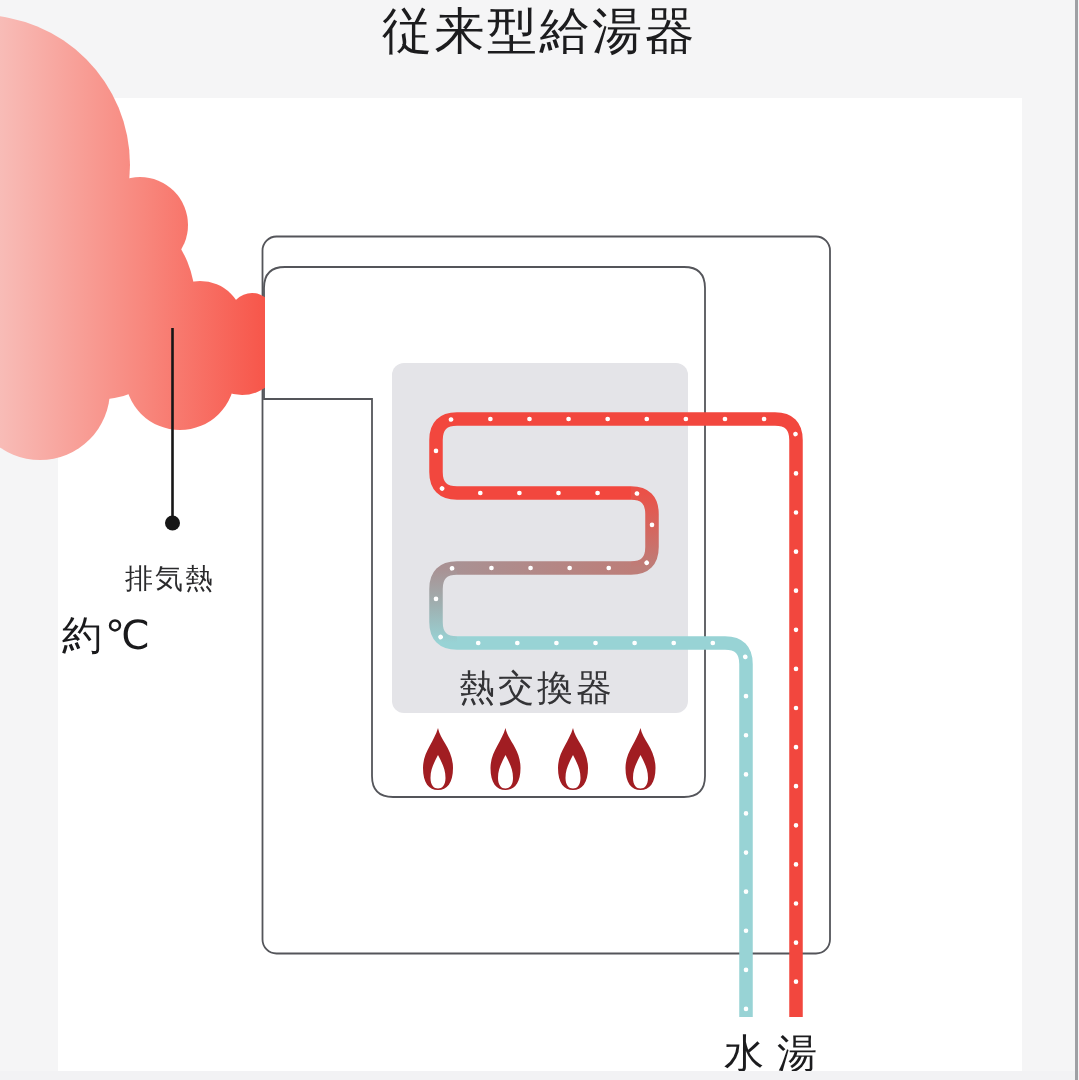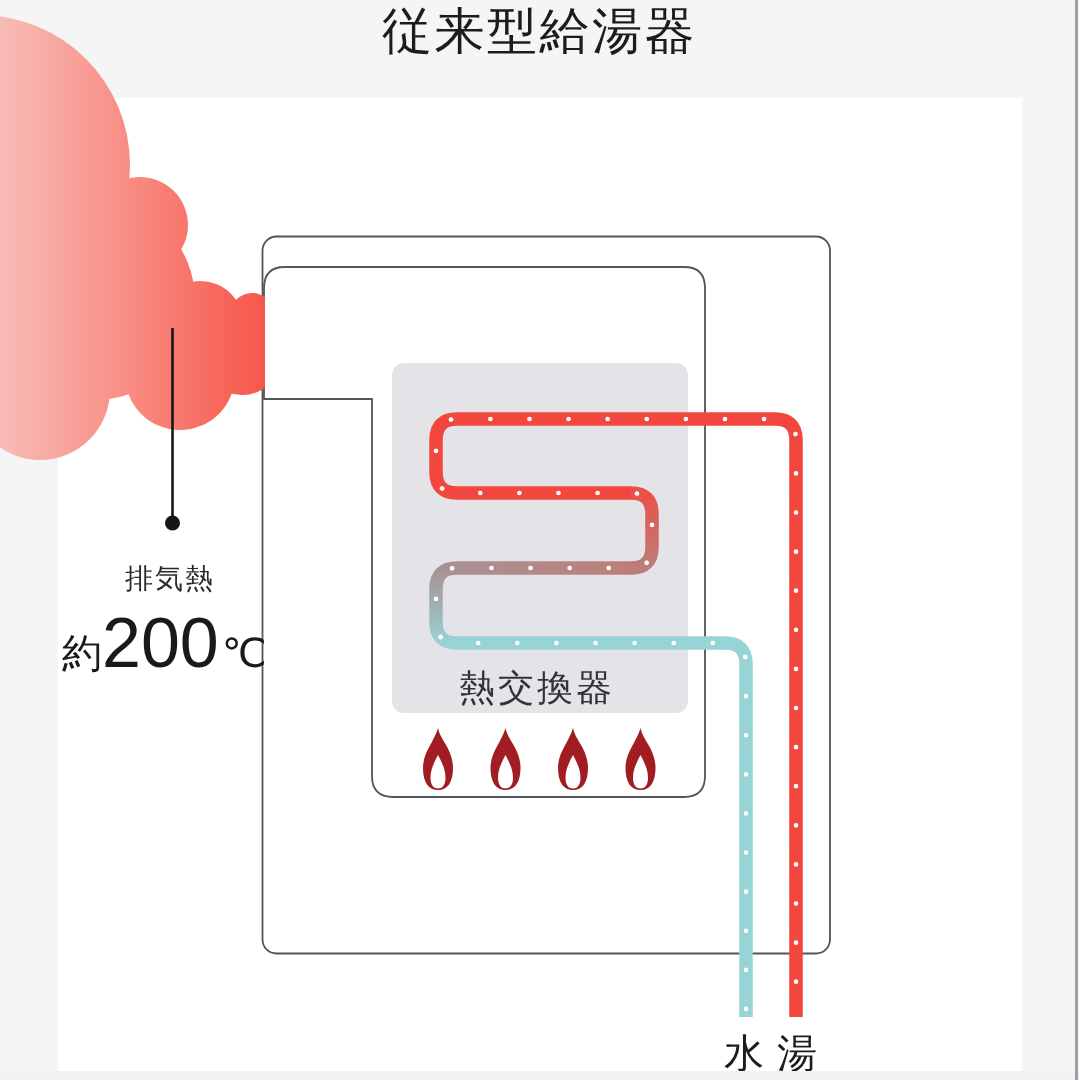--- a/index.html
+++ b/index.html
@@ -116,21 +116,20 @@
     <line x1="172.5" y1="328" x2="172.5" y2="523" stroke="#161616" stroke-width="2.6"></line>
     <circle cx="172.5" cy="523" r="7.5" fill="#161616"></circle>
   </svg>
 
   <div class="txt page-title">従来型給湯器</div>
 
   <div class="txt exhaust-label">排気熱</div>
 
   <div class="txt temp-row">
     <span class="temp-prefix">約</span>
-    <span class="temp-value">200</span>
     <span class="temp-unit">℃</span>
   </div>
 
   <div class="txt exchanger-label">熱交換器</div>
 
   <div class="txt water-label">水</div>
   <div class="txt hot-label">湯</div>
 
   <div class="bottom-strip"></div>
   <div class="right-edge"></div>

